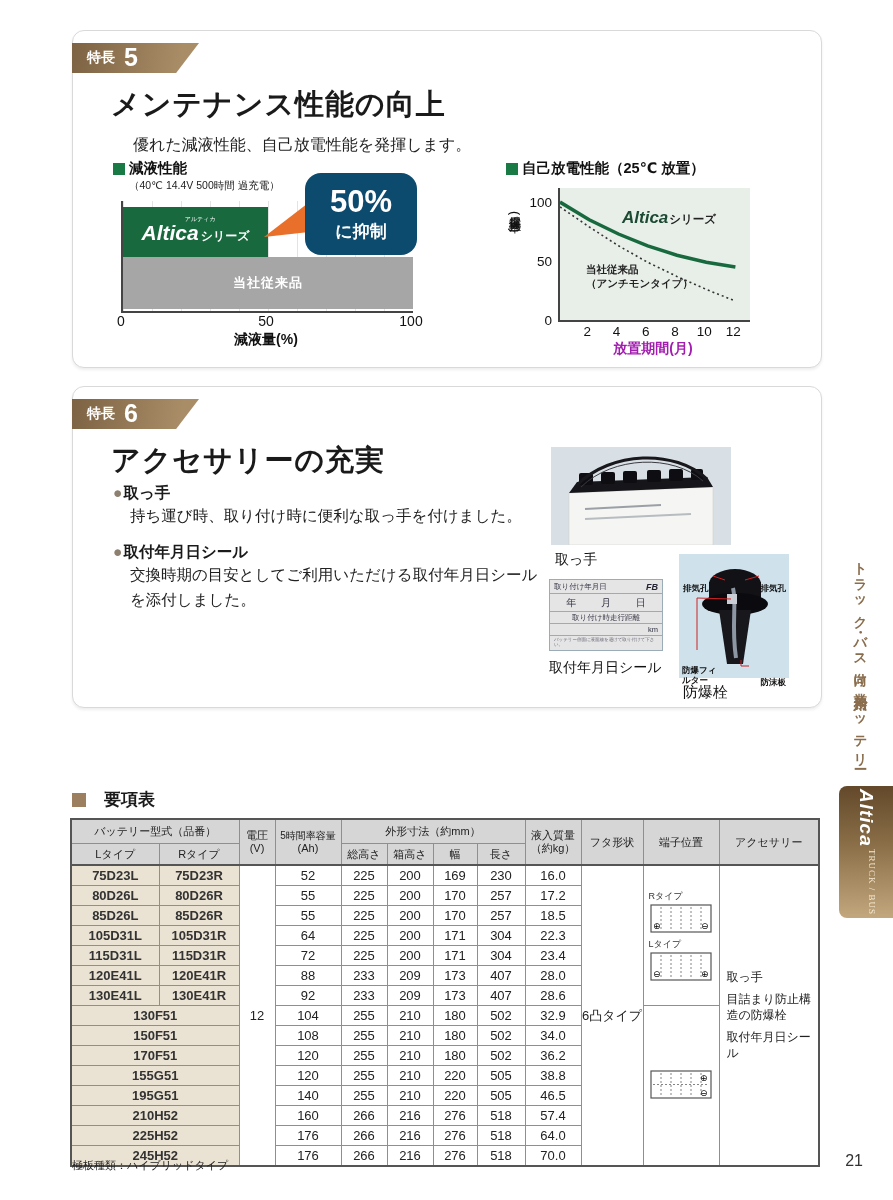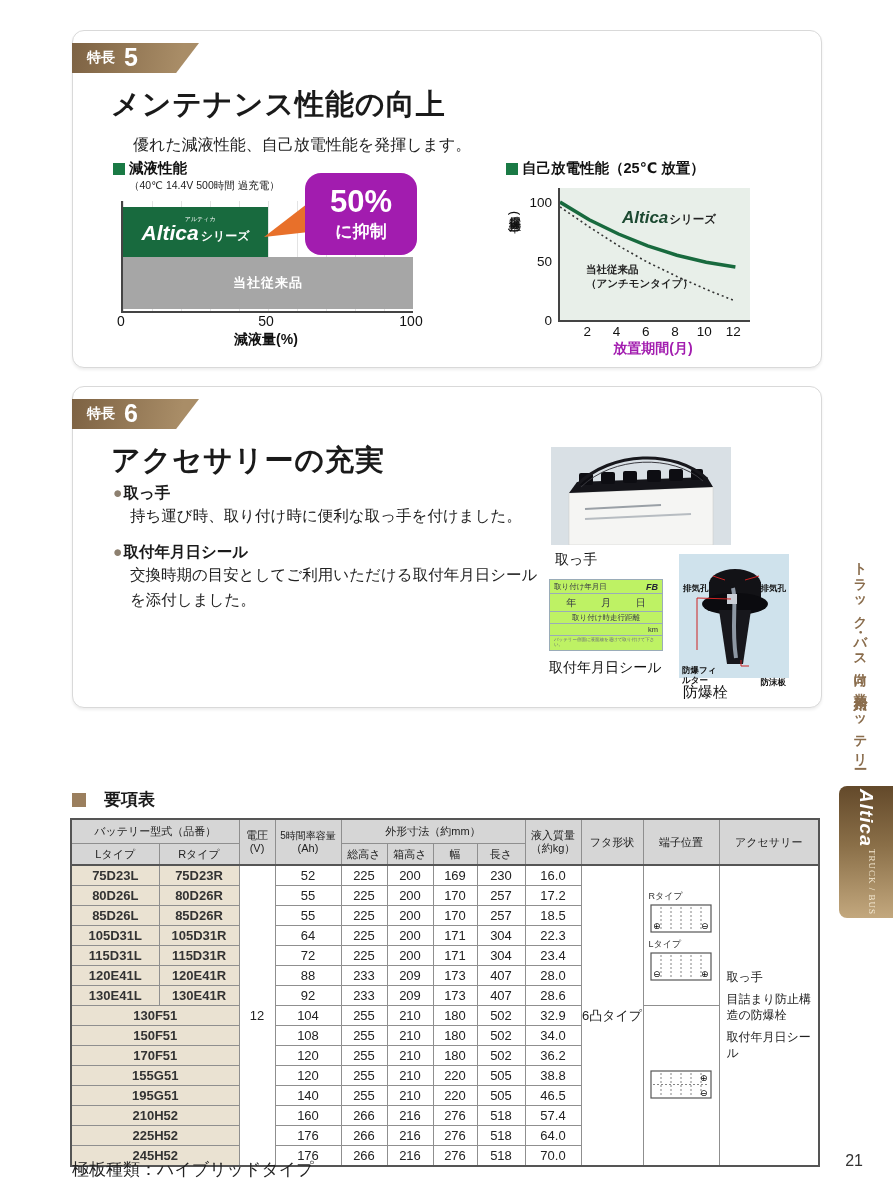--- a/index.html
+++ b/index.html
@@ -44,21 +44,21 @@
   .bar-conv{top:56px;background:#a6a6a6;color:#fff;font-size:13px;font-weight:bold;letter-spacing:1px;}
   .bar-logo{position:relative;color:#fff;white-space:nowrap;}
   .bar-logo .brand{font-style:italic;font-weight:bold;font-size:21px;letter-spacing:0;}
   .bar-logo .ruby{position:absolute;top:-6px;right:34px;font-size:6px;font-style:normal;}
   .bar-logo .suffix{font-size:12px;font-weight:bold;margin-left:2px;}
   .xticks1{position:relative;margin-left:8px;width:290px;height:16px;font-size:14px;color:#111;}
   .xticks1 span{position:absolute;top:0;transform:translateX(-50%);}
   .xlabel1{margin-left:8px;width:290px;text-align:center;font-size:14px;font-weight:bold;color:#111;margin-top:2px;}
   
   .callout{
-    position:absolute;left:232px;top:142px;width:112px;height:82px;background:#a21caf;
+    position:absolute;left:232px;top:142px;width:112px;height:82px;background:#0c4a6e;
     border-radius:16px;color:#fff;text-align:center;display:flex;flex-direction:column;
     justify-content:center;z-index:3;
   }
   .callout .big{font-size:31px;font-weight:bold;line-height:1;}
   .callout .small{font-size:17px;font-weight:bold;margin-top:3px;}
   .callout-tail{position:absolute;left:185px;top:160px;z-index:2;}
 
   
   #dischargeChart{position:absolute;left:433px;top:128px;width:300px;}
   .plot2wrap{position:relative;margin-top:10px;height:150px;}
@@ -82,21 +82,21 @@
   .bullets{position:absolute;left:40px;top:96px;width:434px;}
   .bullet-item{margin-bottom:13px;}
   .bullet-head{font-size:15.5px;font-weight:bold;color:#1a1a1a;}
   .bullet-head .dot{color:#8d8070;margin-right:1px;}
   .bullet-body{font-size:15.5px;line-height:1.6;padding-left:17px;color:#222;}
 
   
   .img-caption{position:absolute;font-size:14px;color:#111;}
   #batteryPhoto{position:absolute;left:478px;top:60px;width:180px;height:98px;background:#d9e0e5;}
   #stickerBox{
-    position:absolute;left:476px;top:192px;width:114px;height:72px;background:#bef264;
+    position:absolute;left:476px;top:192px;width:114px;height:72px;background:#e5e5e5;
     border:1px solid #9aacb8;font-size:7.5px;color:#334;box-sizing:border-box;
   }
   .stk-row{border-bottom:1px solid #9aacb8;display:flex;align-items:center;padding:0 4px;box-sizing:border-box;}
   .stk-r1{height:14px;justify-content:space-between;}
   .stk-logo{font-style:italic;font-weight:bold;font-size:9px;color:#223;}
   .stk-r2{height:18px;justify-content:space-around;font-size:10px;}
   .stk-r3{height:12px;justify-content:center;}
   .stk-r4{height:12px;justify-content:flex-end;align-items:center;}
   .stk-r5{height:12px;border-bottom:none;font-size:4.5px;color:#667;justify-content:center;overflow:hidden;}
   #plugBox{position:absolute;left:606px;top:167px;width:110px;height:124px;background:#cfe2ec;}
@@ -114,21 +114,21 @@
   #specTable thead tr:first-child th{height:23px;}
   #specTable thead tr:last-child th{height:20px;}
   #specTable{border:2px solid #555;}
   #specTable thead{border-bottom:2px solid #555;}
   #specTable tbody td{height:19px;font-size:13px;background:#fff;}
   #specTable td.model{background:#eae2d2;font-weight:bold;color:#333;}
   #specTable td.acc{text-align:left;vertical-align:middle;padding-left:7px;font-size:12px;background:#fff;}
   #specTable td.acc div{margin:7px 0;line-height:1.3;}
   #specTable td.term{vertical-align:middle;background:#fff;}
   .term-label{font-size:9px;text-align:left;margin:2px 0 1px 5px;color:#333;}
-  #tableNote{position:absolute;left:72px;top:1158px;font-size:17px;color:#222;}
+  #tableNote{position:absolute;left:72px;top:1158px;font-size:11px;color:#222;}
 
   
   #sideLabel{
     position:absolute;right:24px;top:552px;writing-mode:vertical-rl;
     font-size:13.5px;font-weight:bold;color:#8a6d4d;letter-spacing:2.5px;
   }
   #sideTab{
     position:absolute;right:0;top:786px;width:54px;height:132px;
     background:linear-gradient(180deg,#63492a 0%,#8a6f48 45%,#c3a87e 100%);
     border-radius:8px 0 0 8px;display:flex;align-items:center;justify-content:center;

